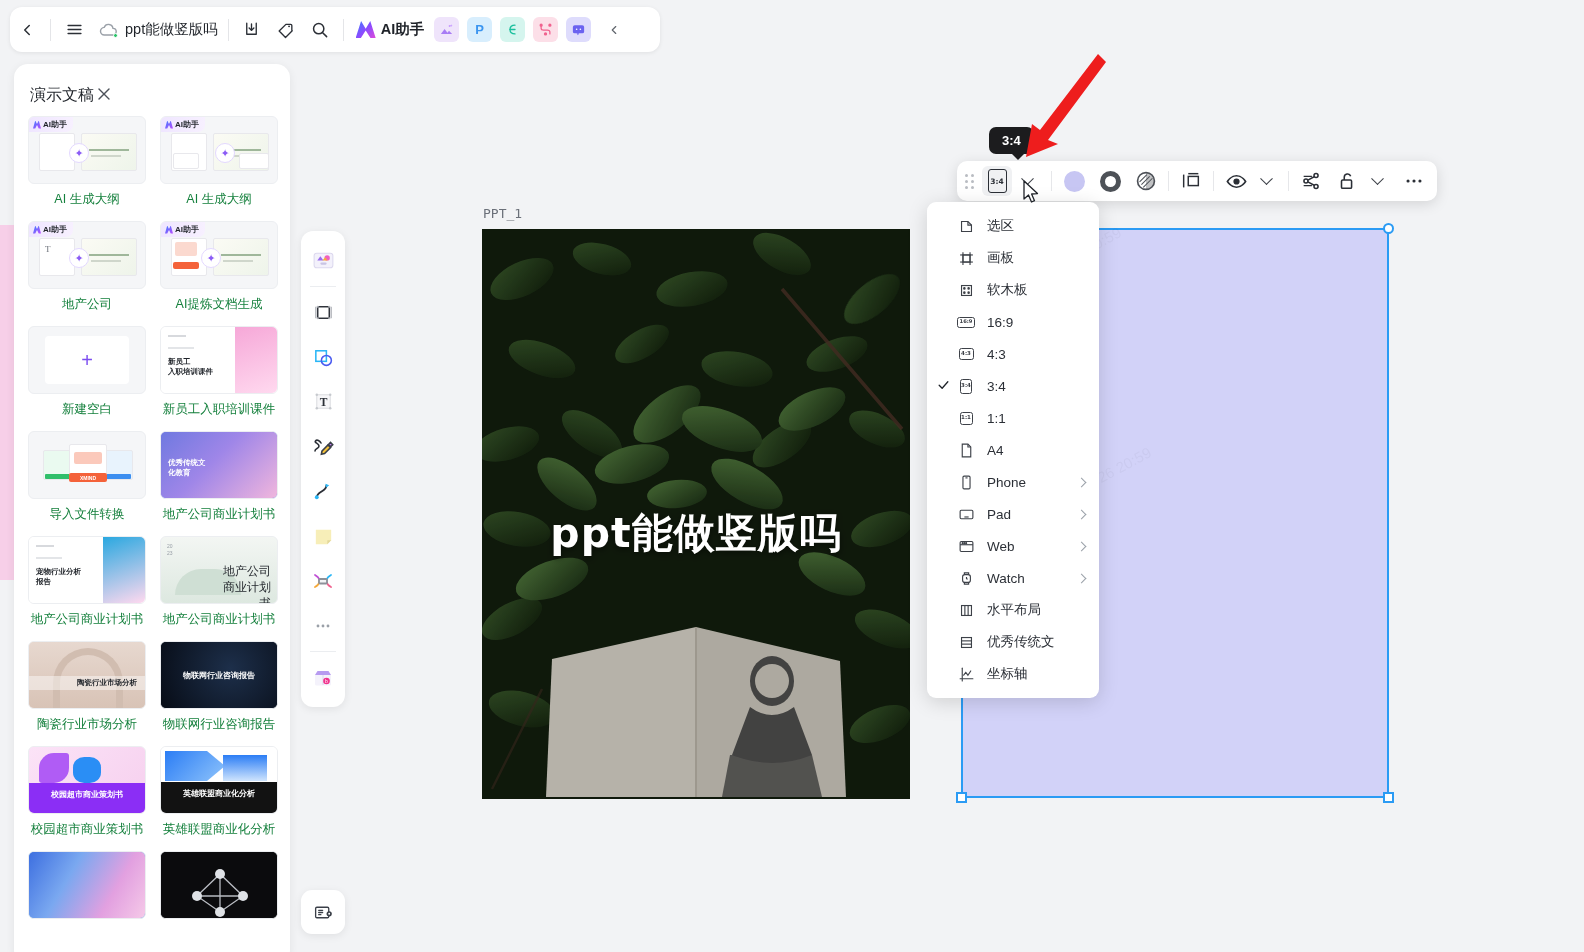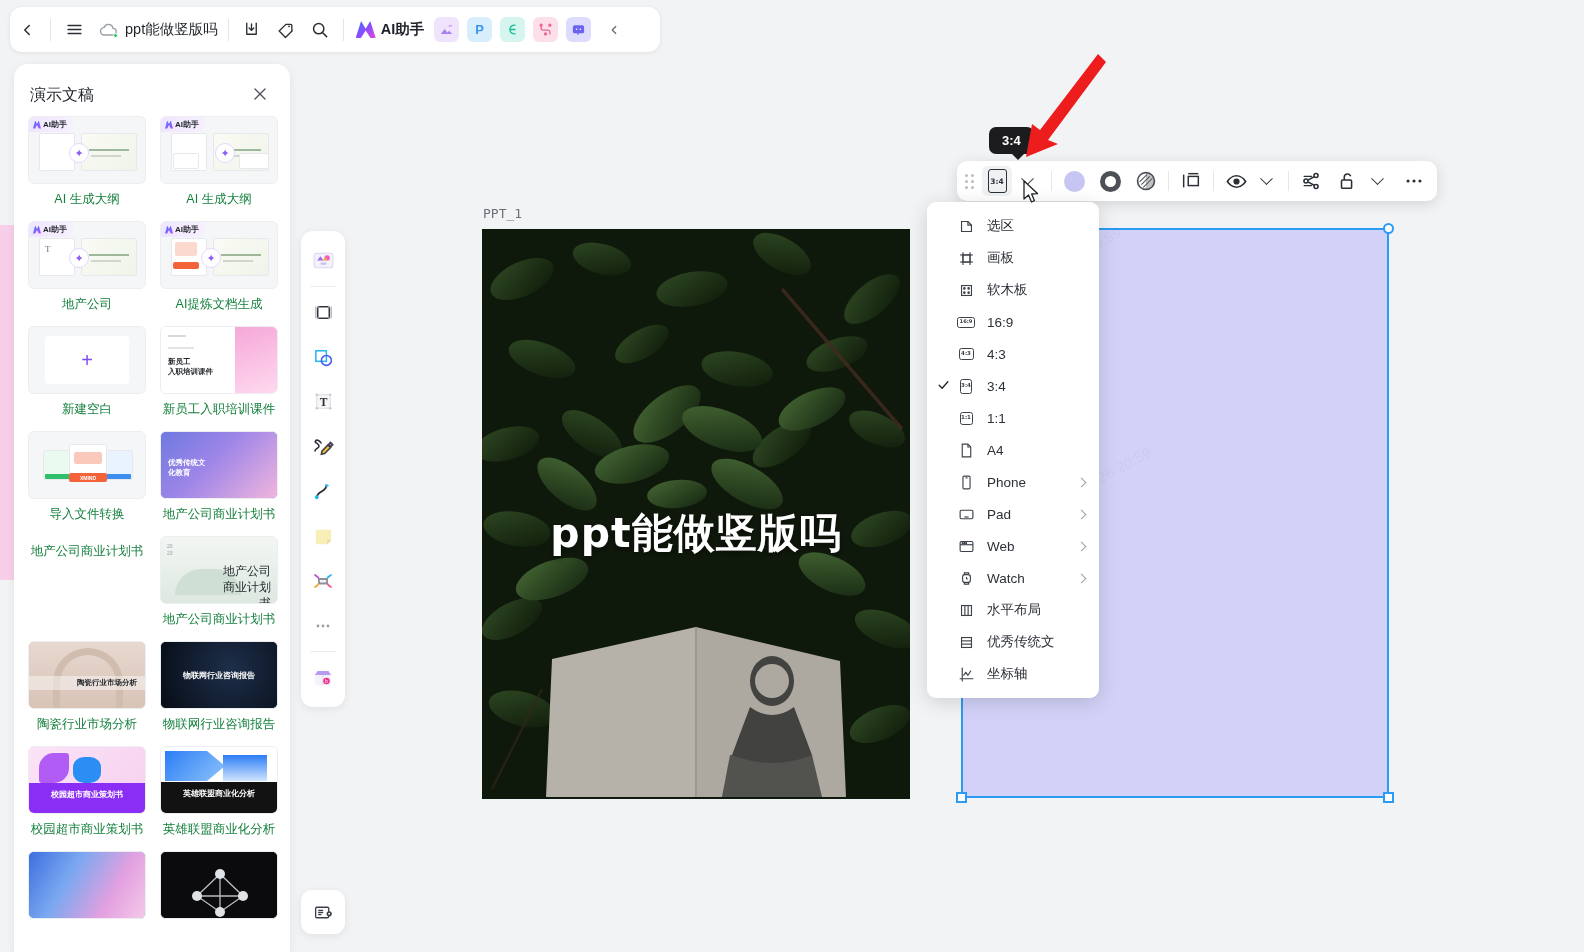--- a/index.html
+++ b/index.html
@@ -56,21 +56,21 @@
     position: absolute; left: 14px; top: 64px;
     width: 276px; height: 900px;
     background: #ffffff;
     border-radius: 14px;
     box-shadow: 0 2px 10px rgba(0,0,0,0.07);
     overflow: hidden;
     z-index: 20;
   }
   .lp-head {
     height: 50px; display: flex; align-items: center;
-    justify-content: space-between; padding: 12px 18px 0 16px;
+    justify-content: flex-start; padding: 12px 18px 0 16px;
   }
   .lp-title { font-size: 16px; color: #1f2329; }
   .lp-close { width: 22px; height: 22px; cursor: pointer; color: #5a5f69; }
   .lp-grid {
     padding: 2px 14px 14px 14px;
     display: grid; grid-template-columns: 1fr 1fr;
     column-gap: 14px; row-gap: 2px;
   }
   .tpl-cell { display: flex; flex-direction: column; align-items: center; cursor: pointer; }
   .tpl-thumb {
@@ -455,20 +455,28 @@
       </div>
       <div class="tpl-cell">
         <div class="tpl-thumb" style="background: rgb(127, 134, 232);">
           <div style="position:absolute;inset:0;background:linear-gradient(135deg,#6f79e0 0%,#9f86e8 45%,#f0b6dd 100%)"></div>
           <div style="position:absolute;left:7px;top:26px;right:40px;font-size:7.5px;font-weight:bold;color:#fff;line-height:1.35;white-space:pre-line">优秀传统文
 化教育</div>
         </div>
         <div class="tpl-label">地产公司商业计划书</div>
       </div>
       <div class="tpl-cell">
+        <div class="tpl-thumb" style="background: rgb(255, 255, 255);">
+          <div style="position:absolute;inset:0;background:#fff"></div>
+          <div style="position:absolute;right:0;top:0;width:42px;height:100%;background:linear-gradient(160deg,#2aa8e0,#ffd9ef)"></div>
+          <div style="position:absolute;left:7px;top:30px;right:48px;font-size:7.5px;font-weight:bold;color:#1f2329;line-height:1.35;white-space:pre-line">宠物行业分析
+报告</div>
+          <div style="position:absolute;left:7px;top:8px;width:18px;height:2px;background:#d7d9dd"></div>
+          <div style="position:absolute;left:7px;top:20px;width:26px;height:2px;background:#e3e5e8"></div>
+        </div>
         <div class="tpl-label">地产公司商业计划书</div>
       </div>
       <div class="tpl-cell">
         <div class="tpl-thumb" style="background: rgb(238, 242, 238);">
           <div style="position:absolute;inset:0;background:linear-gradient(180deg,#f3f6f3,#dde8e0)"></div>
           <div style="position:absolute;left:14px;bottom:8px;width:66px;height:26px;background:#cfdfd4;border-radius:30px 30px 0 0"></div>
           <div style="position:absolute;right:6px;top:26px;width:56px;text-align:right;font-size:12px;font-weight:normal;color:#1f2329;line-height:1.35;white-space:pre-line">地产公司
 商业计划书</div>
           <div style="position:absolute;left:6px;top:6px;font-size:5px;color:#9aa0a8;line-height:1.3">20<br>23</div>
         </div>

